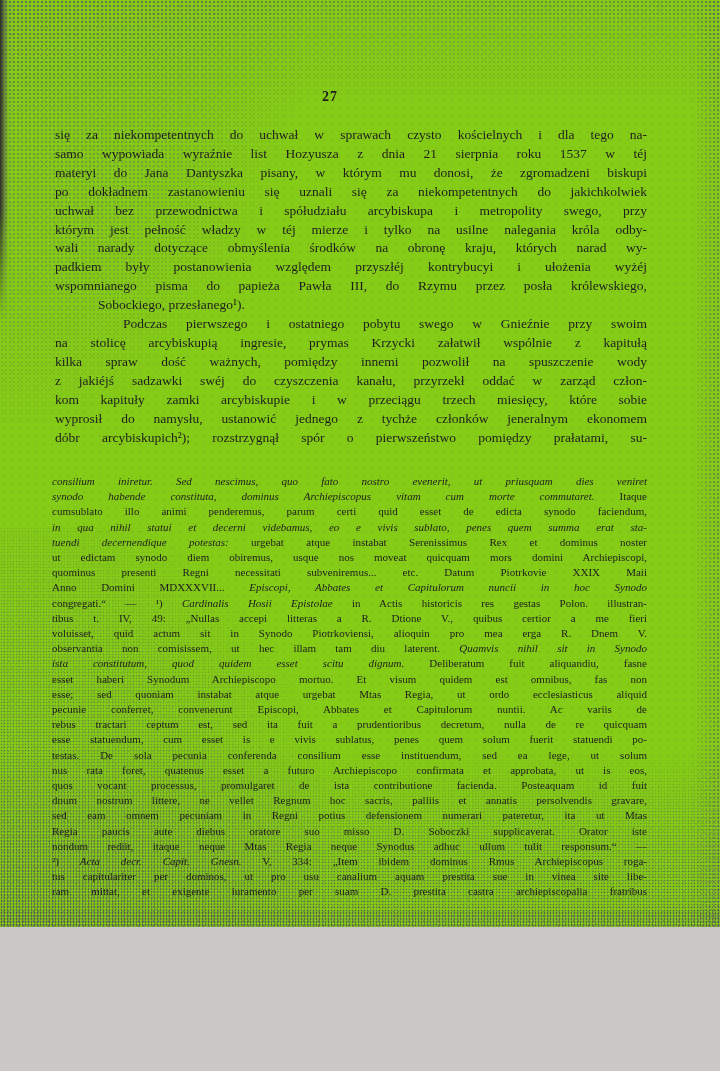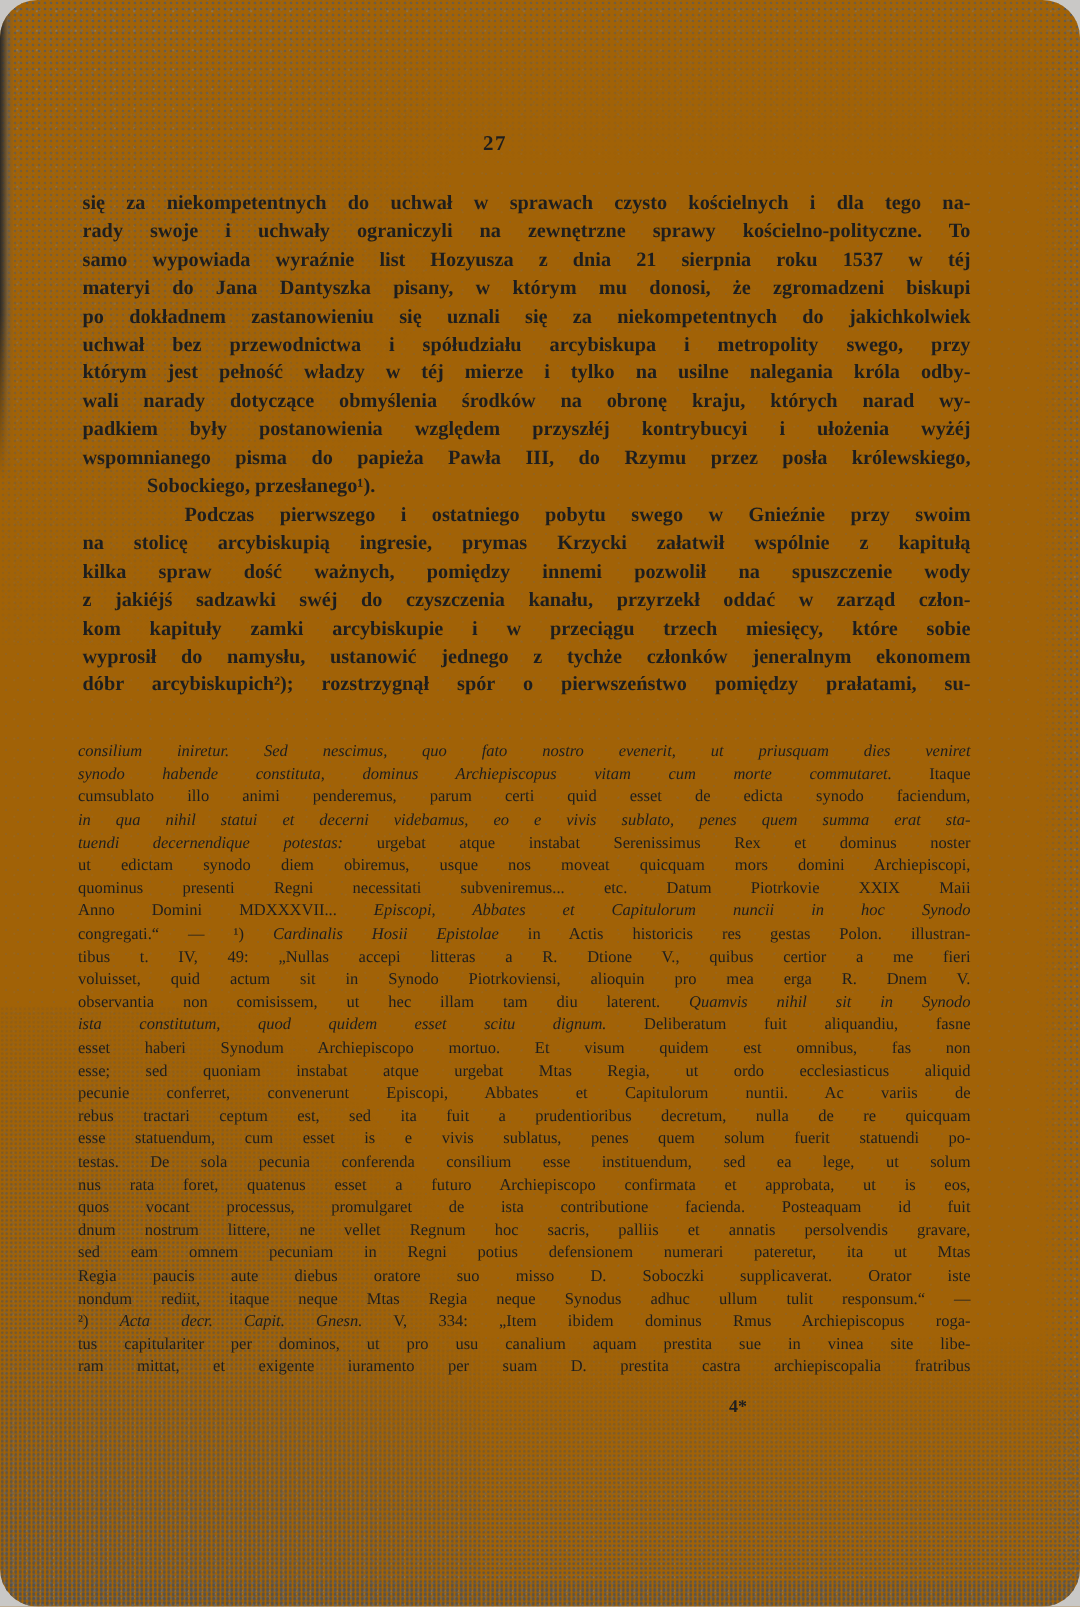--- a/index.html
+++ b/index.html
@@ -1,23 +1,22 @@
 <!DOCTYPE html>
 <html><head>
 <meta charset="utf-8">
 <style>
   html,body{margin:0;padding:0;background:#c9c8c6;}
   #scan-page{
     position:relative;
-    width:720px;height:1071px;
-    background:#a16207;
+    width:720px;height:927px;
+    background:#84cc16;
     overflow:hidden;
     font-family:"Liberation Serif","DejaVu Serif",serif;
     color:#1e1e1e;
-    border-radius:25px;
   }
   
   .noise{position:absolute;pointer-events:none;}
   .dots-light{
     background-image:
       radial-gradient(rgba(105,105,105,.45) .5px, transparent 1px),
       radial-gradient(rgba(125,125,125,.35) .5px, transparent 1px);
     background-size:8px 8px,13px 13px;
     background-position:0 0,3px 5px;
   }
@@ -61,28 +60,27 @@
   
   #page-number{
     position:absolute;top:89px;left:0;width:660px;
     text-align:center;font-size:14px;font-weight:700;letter-spacing:1px;
   }
   #body-text{
     position:absolute;left:55px;top:126px;width:592px;
     font-size:13.5px;line-height:18.9px;
     text-align:justify;
   }
-  .bline{text-align:justify;text-align-last:justify;font-weight:bold;}
+  .bline{text-align:justify;text-align-last:justify;}
   .bline.noj{text-align-last:left;margin-left:43px;}
   .bline.indent{text-indent:68px;}
   #footnotes{
     position:absolute;left:52px;top:474px;width:595px;
     font-size:11px;line-height:15.2px;
     text-align:justify;
-    margin-top:20px;
   }
   .fline{text-align:justify;text-align-last:justify;}
   .it{font-style:italic;}
   #signature-mark{
     position:absolute;left:486px;top:930px;
     font-size:12px;font-weight:700;
   }
 </style>
 </head>
 <body>
@@ -95,21 +93,20 @@
   <div id="left-edge-shadow" class="noise"></div>
   <div id="noise-right-edge" class="noise dots-med"></div>
   <div id="noise-bottom-band" class="noise dots-dense"></div>
   <div id="noise-bottom-left-corner" class="noise dots-dense"></div>
   <div id="noise-bottom-edge" class="noise dots-dense"></div>
 
   <div id="page-number">27</div>
 
   <div id="body-text">
       <div class="bline">się za niekompetentnych do uchwał w sprawach czysto kościelnych i dla tego na-</div>
-      <div class="bline">rady swoje i uchwały ograniczyli na zewnętrzne sprawy kościelno-polityczne. To</div>
       <div class="bline">samo wypowiada wyraźnie list Hozyusza z dnia 21 sierpnia roku 1537 w téj</div>
       <div class="bline">materyi do Jana Dantyszka pisany, w którym mu donosi, że zgromadzeni biskupi</div>
       <div class="bline">po dokładnem zastanowieniu się uznali się za niekompetentnych do jakichkolwiek</div>
       <div class="bline">uchwał bez przewodnictwa i spółudziału arcybiskupa i metropolity swego, przy</div>
       <div class="bline">którym jest pełność władzy w téj mierze i tylko na usilne nalegania króla odby-</div>
       <div class="bline">wali narady dotyczące obmyślenia środków na obronę kraju, których narad wy-</div>
       <div class="bline">padkiem były postanowienia względem przyszłéj kontrybucyi i ułożenia wyżéj</div>
       <div class="bline">wspomnianego pisma do papieża Pawła III, do Rzymu przez posła królewskiego,</div>
       <div class="bline noj">Sobockiego, przesłanego¹).</div>
       <div class="bline indent">Podczas pierwszego i ostatniego pobytu swego w Gnieźnie przy swoim</div>

